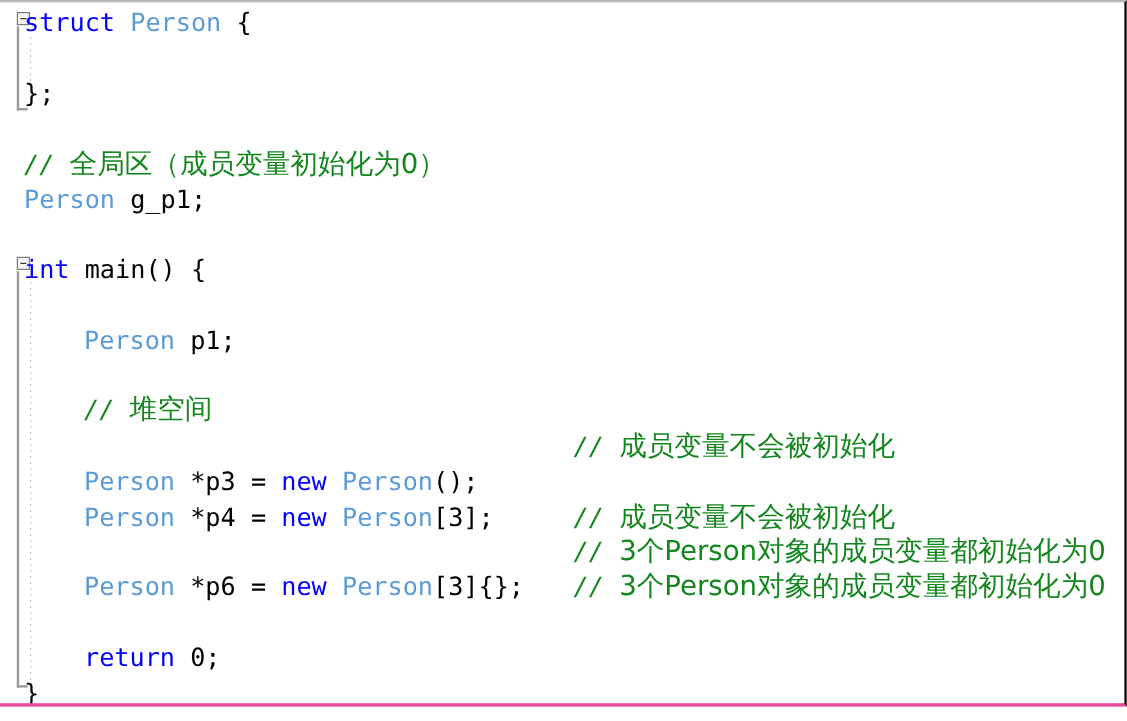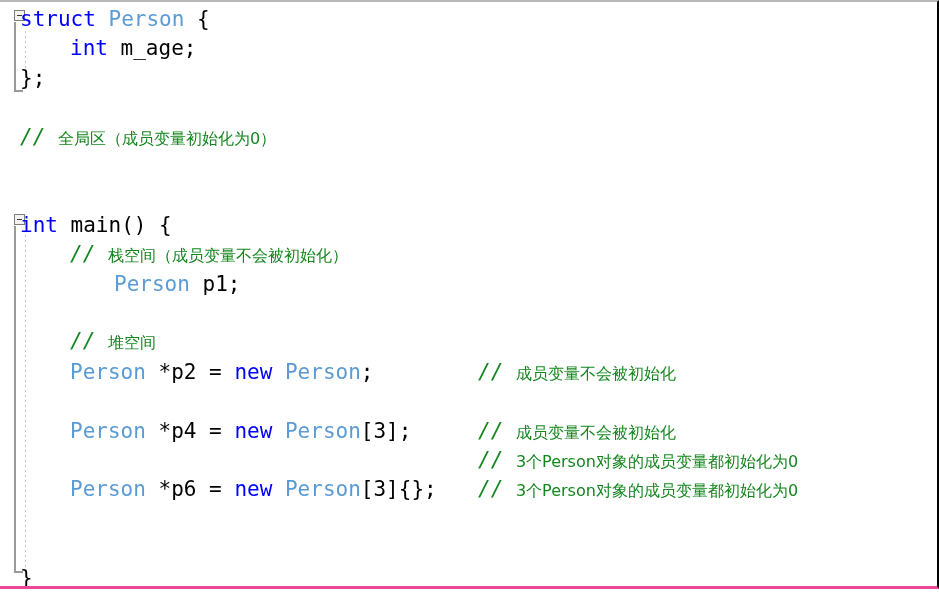--- a/index.html
+++ b/index.html
@@ -87,21 +87,21 @@
     line-height: 29.4px;
     white-space: pre;
     font-size: 21px;
     letter-spacing: 0;
   }
 
   .tok { white-space: pre; }
   .kw      { color: #0000ff; }
   .type    { color: #5b9bd5; }
   .plain   { color: #000000; }
-  .comment { color: #14861e; font-family: "DejaVu Sans", "Liberation Sans", sans-serif; font-size: 16px; }
+  .comment { color: #14861e; font-family: "DejaVu Sans", "Liberation Sans", sans-serif; font-size: 23px; }
   .comment-slash { color: #14861e; font-family: "DejaVu Sans Mono", "Liberation Mono", monospace; font-size: 21px; font-style: italic; }
 </style>
 </head>
 <body>
 
 <div id="editor-root">
 
   <div class="fold-gutter">
 
     <div class="fold-box" style="left:14px; top:8px;"></div>
@@ -111,34 +111,34 @@
     <div class="fold-box" style="left:14px; top:212px;"></div>
     <div class="fold-line" style="top:224px; height:347px;"></div>
     <div class="fold-end" style="left:14px; top:569px;"></div>
   </div>
 
   <div class="indent-guide" style="left:25px; top:29px; height:59px;"></div>
   <div class="indent-guide" style="left:25px; top:233px; height:338px;"></div>
 
   <div class="code-area">
       <div class="code-line" style="top: 3px; left: 20px;"><span class="tok kw">struct</span><span class="tok plain"> </span><span class="tok type">Person</span><span class="tok plain"> {</span></div>
-      <div class="code-line" style="top: 32.4px; left: 70px;"><span class="tok kw">int</span><span class="tok plain"> m_age;</span></div>
       <div class="code-line" style="top: 61.8px; left: 20px;"><span class="tok plain">};</span></div>
       <div class="code-line" style="top: 91.2px; left: 20px;"></div>
       <div class="code-line" style="top: 120.6px; left: 20px;"><span class="tok comment-slash">// </span><span class="tok comment">全局区（成员变量初始化为0）</span></div>
+      <div class="code-line" style="top: 150px; left: 20px;"><span class="tok type">Person</span><span class="tok plain"> g_p1;</span></div>
       <div class="code-line" style="top: 179.4px; left: 20px;"></div>
       <div class="code-line" style="top: 208.8px; left: 20px;"><span class="tok kw">int</span><span class="tok plain"> main() {</span></div>
-      <div class="code-line" style="top: 238.2px; left: 70px;"><span class="tok comment-slash">// </span><span class="tok comment">栈空间（成员变量不会被初始化）</span></div>
-      <div class="code-line" style="top: 267.6px; left: 70px; margin-left: 44px;"><span class="tok type">Person</span><span class="tok plain"> p1;</span></div>
+      <div class="code-line" style="top: 267.6px; left: 70px;"><span class="tok type">Person</span><span class="tok plain"> p1;</span></div>
       <div class="code-line" style="top: 297px; left: 20px;"></div>
       <div class="code-line" style="top: 325px; left: 70px;"><span class="tok comment-slash">// </span><span class="tok comment">堆空间</span></div>
-      <div class="code-line" style="top: 355.8px; left: 70px;"><span class="tok type">Person</span><span class="tok plain"> *p2 = </span><span class="tok kw">new</span><span class="tok plain"> </span><span class="tok type">Person</span><span class="tok plain">;</span></div>
       <div class="code-line" style="top: 355.8px; left: 478px;"><span class="tok comment-slash">// </span><span class="tok comment">成员变量不会被初始化</span></div>
+      <div class="code-line" style="top: 385.2px; left: 70px;"><span class="tok type">Person</span><span class="tok plain"> *p3 = </span><span class="tok kw">new</span><span class="tok plain"> </span><span class="tok type">Person</span><span class="tok plain">();</span></div>
       <div class="code-line" style="top: 414.6px; left: 70px;"><span class="tok type">Person</span><span class="tok plain"> *p4 = </span><span class="tok kw">new</span><span class="tok plain"> </span><span class="tok type">Person</span><span class="tok plain">[3];</span></div>
       <div class="code-line" style="top: 414.6px; left: 478px;"><span class="tok comment-slash">// </span><span class="tok comment">成员变量不会被初始化</span></div>
       <div class="code-line" style="top: 444px; left: 478px;"><span class="tok comment-slash">// </span><span class="tok comment">3个Person对象的成员变量都初始化为0</span></div>
       <div class="code-line" style="top: 473.4px; left: 70px;"><span class="tok type">Person</span><span class="tok plain"> *p6 = </span><span class="tok kw">new</span><span class="tok plain"> </span><span class="tok type">Person</span><span class="tok plain">[3]{};</span></div>
       <div class="code-line" style="top: 473.4px; left: 478px;"><span class="tok comment-slash">// </span><span class="tok comment">3个Person对象的成员变量都初始化为0</span></div>
       <div class="code-line" style="top: 502.8px; left: 20px;"></div>
+      <div class="code-line" style="top: 532.2px; left: 70px;"><span class="tok kw">return</span><span class="tok plain"> 0;</span></div>
       <div class="code-line" style="top: 561.6px; left: 20px;"><span class="tok plain">}</span></div>
     </div>
 
 </div>
 
 </body></html>

